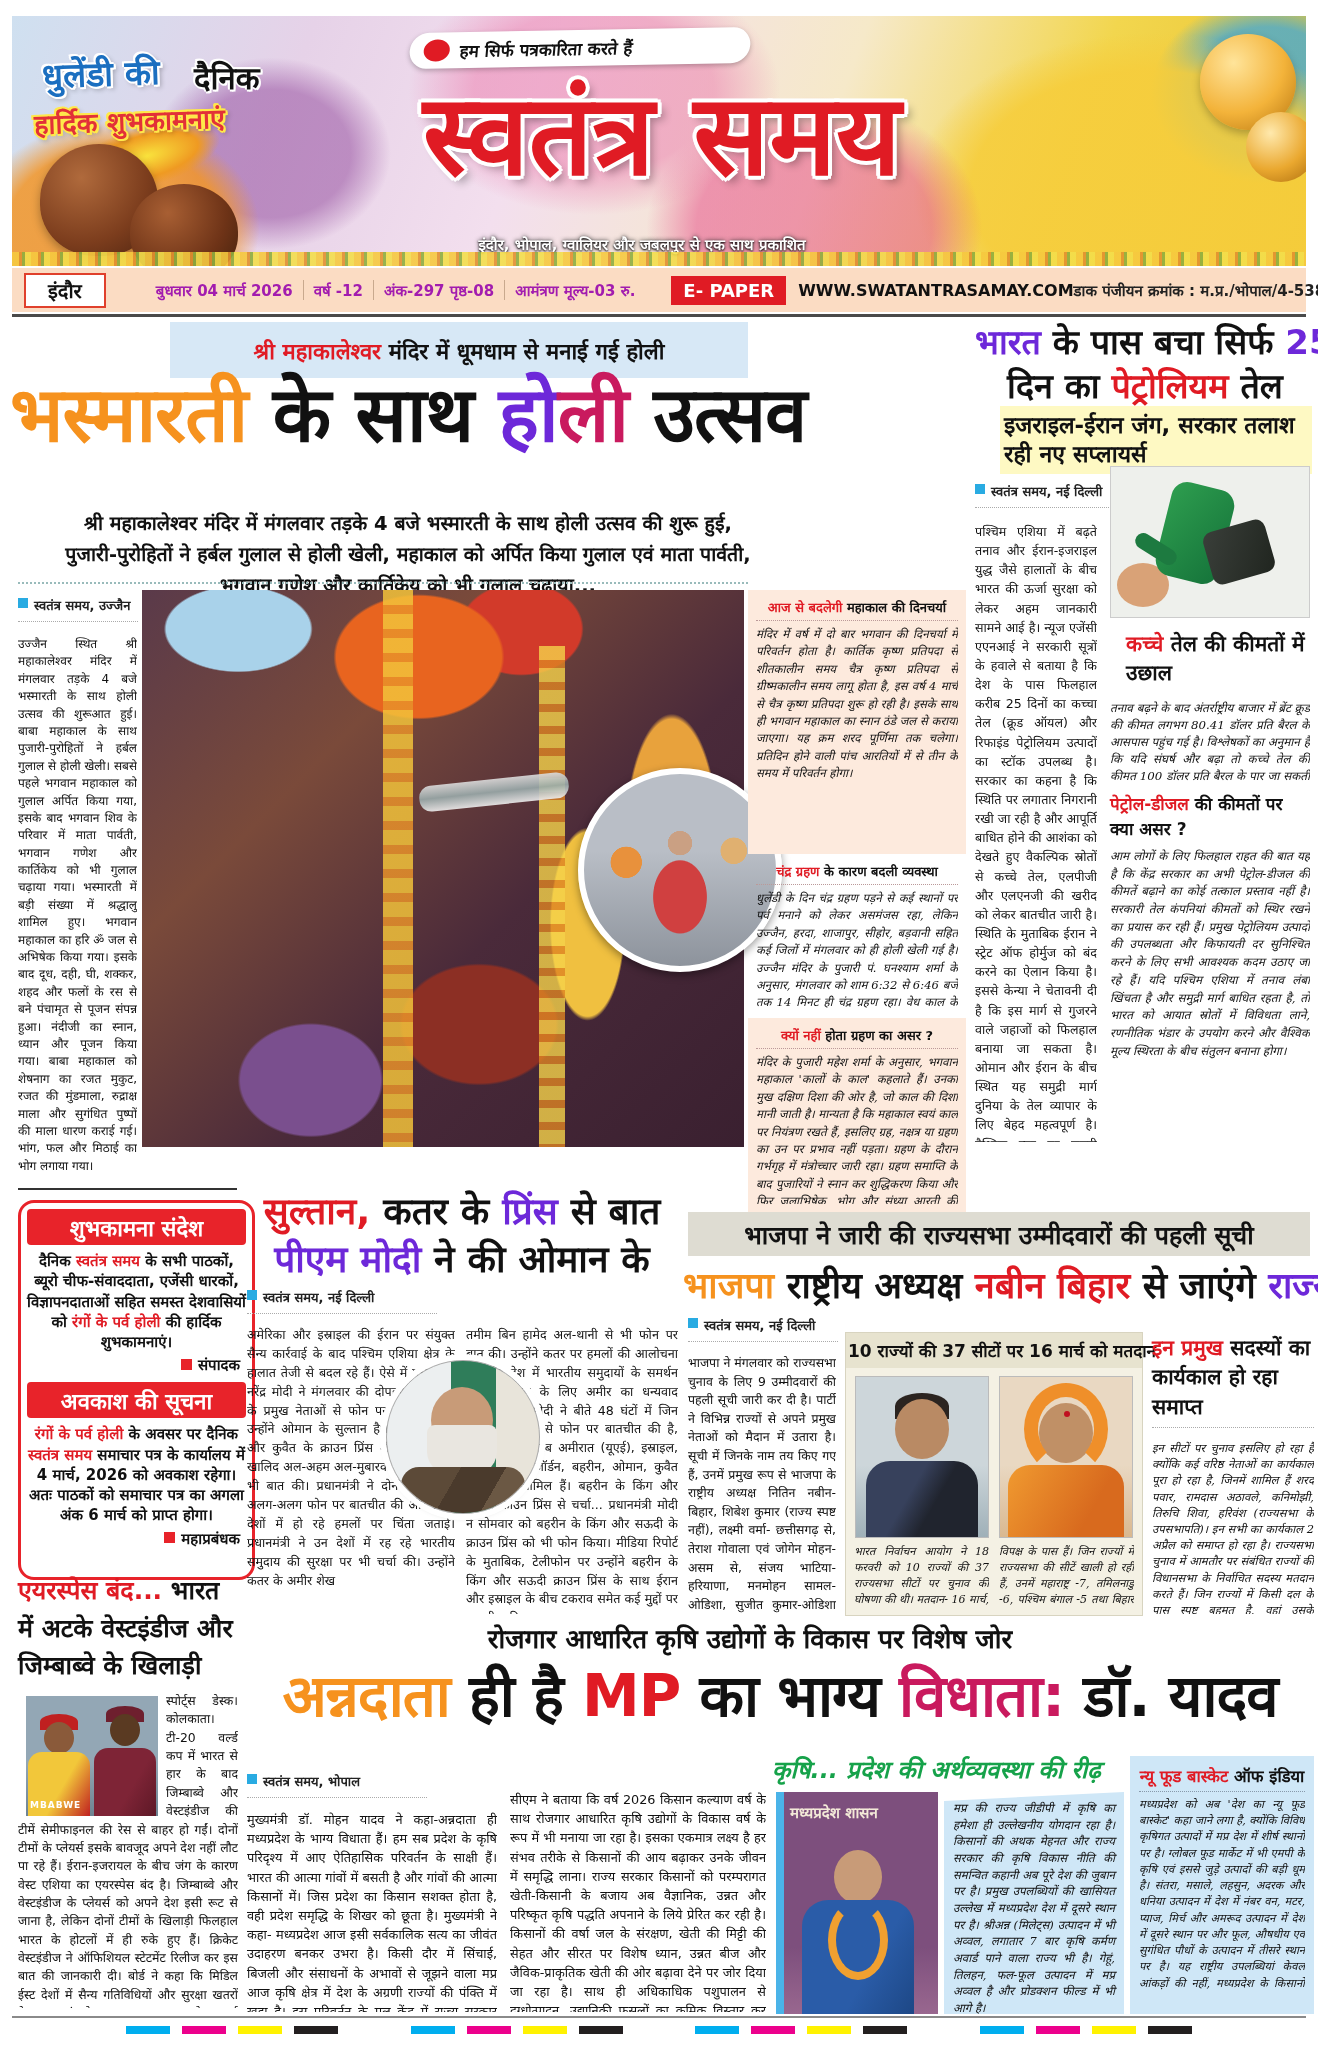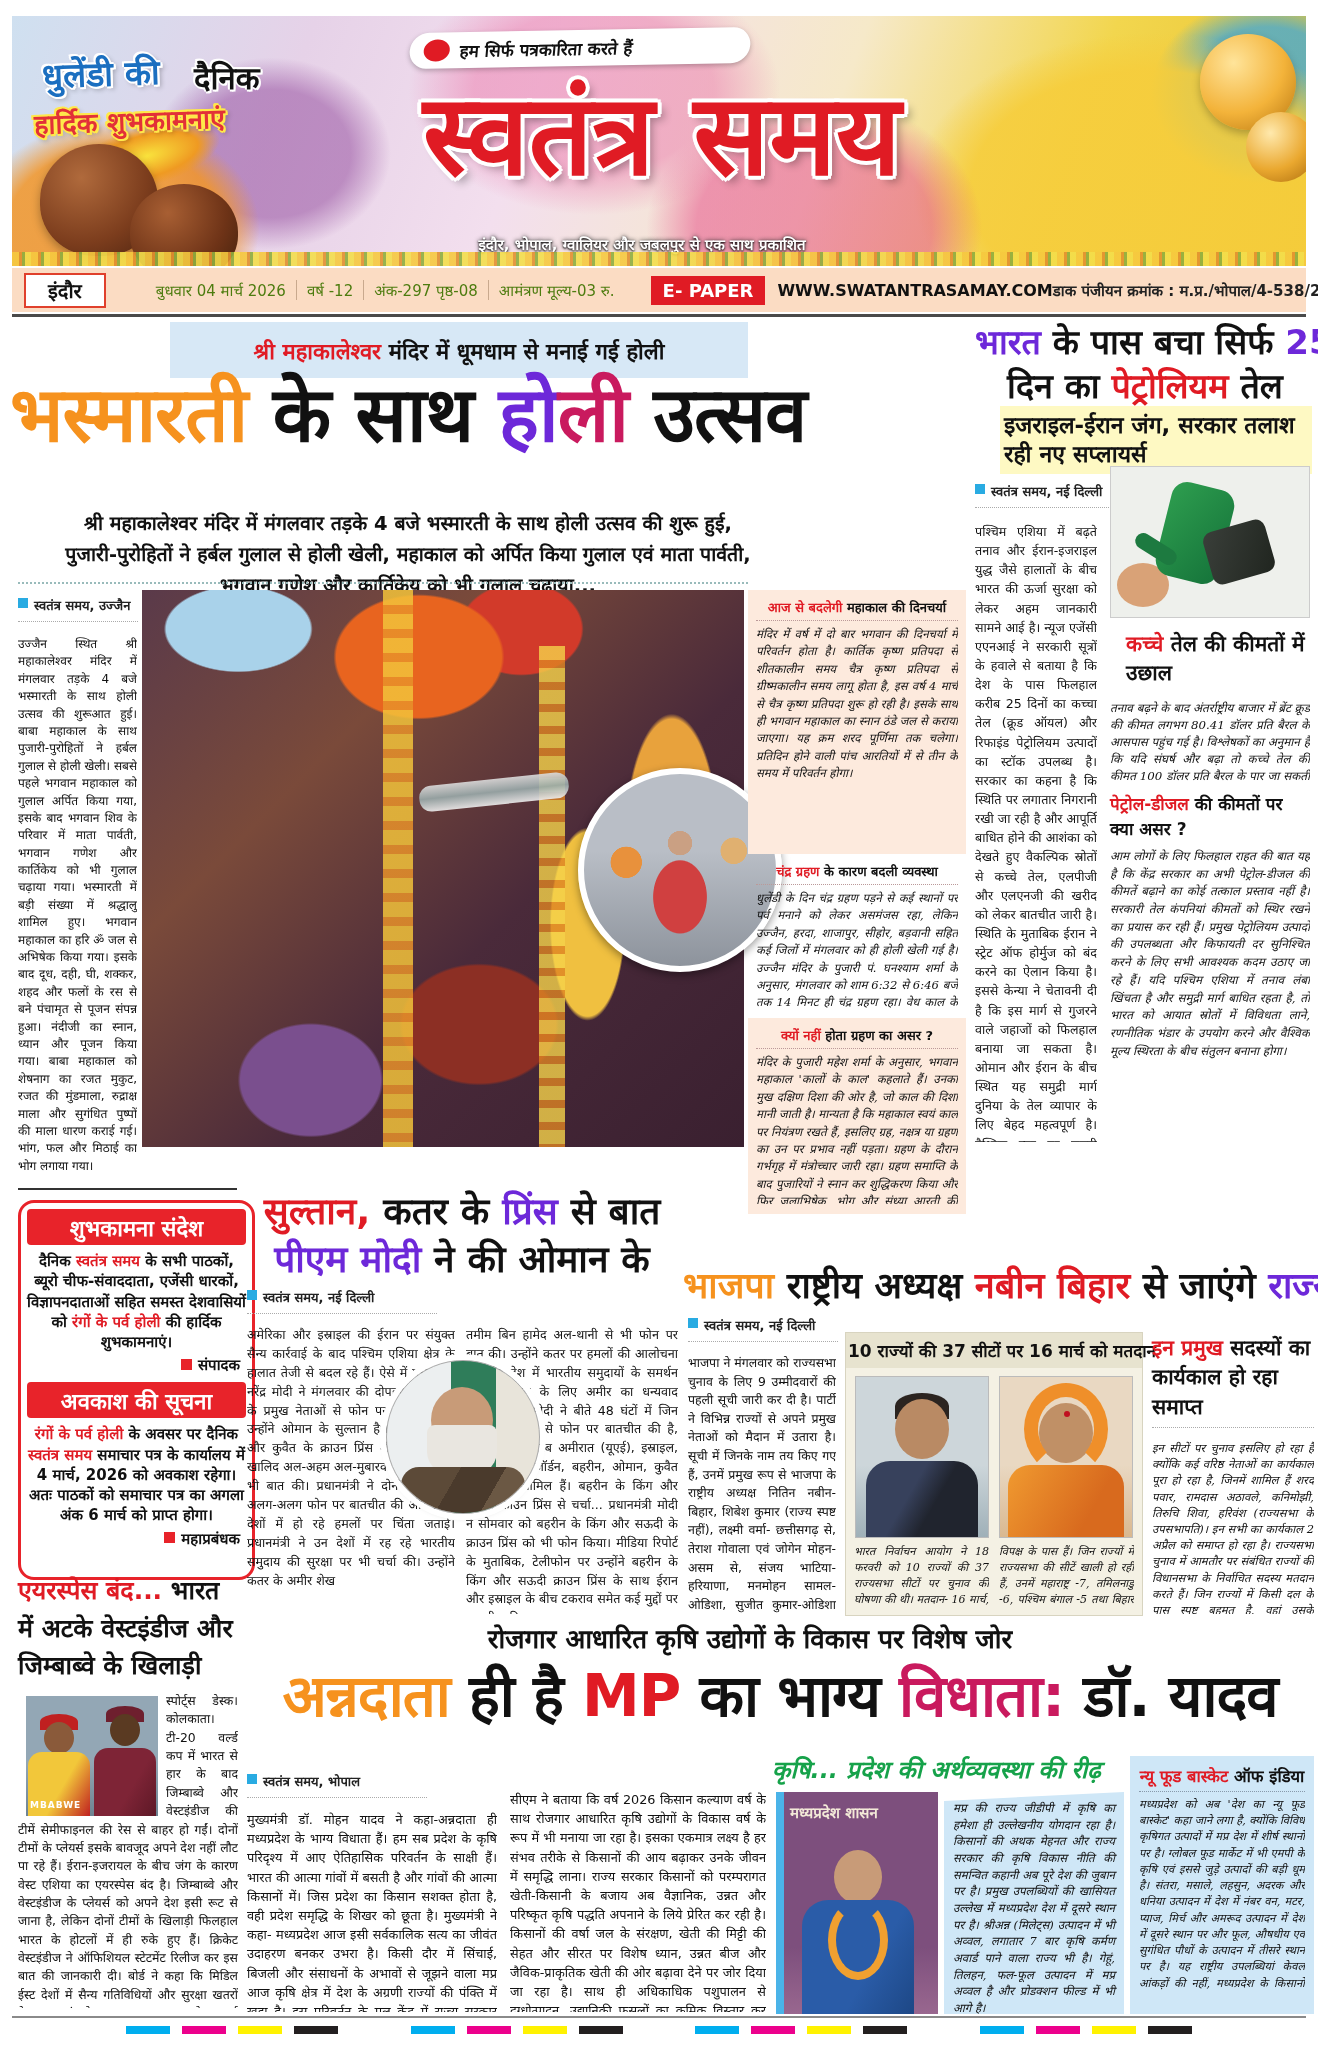--- a/index.html
+++ b/index.html
@@ -50,21 +50,21 @@
     text-shadow:4px 0 #fff,-4px 0 #fff,0 4px #fff,0 -4px #fff,3px 3px #fff,-3px -3px #fff,3px -3px #fff,-3px 3px #fff,6px 6px 8px rgba(0,0,0,.3);}
   .mh-publine{left:420px;top:218px;width:420px;text-align:center;font-size:15px;font-weight:bold;color:#fff;
     text-shadow:0 1px 2px #000,0 0 4px #333;}
   .mh-garland{left:0;top:236px;width:1294px;height:14px;opacity:.9;
     background:repeating-linear-gradient(90deg,#f6c93f 0 7px,#e2912f 7px 10px,#8fae3e 10px 13px,#f3de4b 13px 19px);}
 
   
   .datebar{left:12px;top:268px;width:1294px;height:44px;background:#fbdcc3;display:flex;align-items:center;}
   .db-edition{margin-left:12px;background:#fff;border:2px solid #e0402c;padding:2px 22px;
     font-size:20px;font-weight:bold;color:#111;}
-  .db-info{display:flex;align-items:center;margin-left:40px;font-size:15px;font-weight:normal;color:#4d7c0f;}
+  .db-info{display:flex;align-items:center;margin-left:40px;font-size:15px;font-weight:bold;color:#a21caf;}
   .db-info .it{padding:0 10px;border-right:1px solid #c9a98e;white-space:nowrap;}
   .db-info .it:last-child{border-right:none;}
   .db-epaper{margin-left:26px;background:#e01b24;color:#fff;font-size:18px;font-weight:bold;padding:4px 12px;white-space:nowrap;}
   .db-site{margin-left:12px;font-size:16px;font-weight:bold;color:#111;white-space:nowrap;}
   .db-postal{margin-left:auto;margin-right:14px;font-size:15px;font-weight:bold;color:#222;white-space:nowrap;}
   .toprule{left:12px;top:314px;width:1294px;height:3px;background:#4a4a4a;}
 
   
   .lead-kicker{left:170px;top:322px;width:578px;height:56px;background:#d7e8f6;
     display:flex;align-items:center;justify-content:center;font-size:22px;font-weight:bold;white-space:nowrap;}
@@ -343,20 +343,21 @@
     <span>स्वतंत्र समय, नई दिल्ली</span>
   </div>
   <div class="modi-col1 abs jtext ovh">अमेरिका और इस्राइल की ईरान पर संयुक्त सैन्य कार्रवाई के बाद पश्चिम एशिया क्षेत्र के हालात तेजी से बदल रहे हैं। ऐसे में प्रधानमंत्री नरेंद्र मोदी ने मंगलवार की दोपहर खाड़ी क्षेत्र के प्रमुख नेताओं से फोन पर बातचीत की। उन्होंने ओमान के सुल्तान हैथम बिन तारिक और कुवैत के क्राउन प्रिंस शेख सबा अल-खालिद अल-अहम अल-मुबारक अल-सबाह से भी बात की। प्रधानमंत्री ने दोनों नेताओं से अलग-अलग फोन पर बातचीत की और उनके देशों में हो रहे हमलों पर चिंता जताई। प्रधानमंत्री ने उन देशों में रह रहे भारतीय समुदाय की सुरक्षा पर भी चर्चा की। उन्होंने कतर के अमीर शेख</div>
   <div class="modi-col2 abs jtext ovh">तमीम बिन हामेद अल-थानी से भी फोन पर बात की। उन्होंने कतर पर हमलों की आलोचना की और देश में भारतीय समुदायों के समर्थन और देखभाल के लिए अमीर का धन्यवाद किया। पीएम मोदी ने बीते 48 घंटों में जिन देशों के नेताओं से फोन पर बातचीत की है, उनमें संयुक्त अरब अमीरात (यूएई), इस्राइल, सऊदी अरब, जॉर्डन, बहरीन, ओमान, कुवैत और कतर शामिल हैं। बहरीन के किंग और सऊदी क्राउन प्रिंस से चर्चा... प्रधानमंत्री मोदी ने सोमवार को बहरीन के किंग और सऊदी के क्राउन प्रिंस को भी फोन किया। मीडिया रिपोर्ट के मुताबिक, टेलीफोन पर उन्होंने बहरीन के किंग और सऊदी क्राउन प्रिंस के साथ ईरान और इस्राइल के बीच टकराव समेत कई मुद्दों पर बातचीत की।</div>
   <div class="modi-circle abs">
     <div class="m-face abs"></div>
     <div class="m-beard abs"></div>
     <div class="m-jacket abs"></div>
   </div>
 
+  <div class="bjp-kicker abs">भाजपा ने जारी की राज्यसभा उम्मीदवारों की पहली सूची</div>
   <div class="bjp-h abs"><span class="orng">भाजपा</span><span> राष्ट्रीय अध्यक्ष </span><span class="rd">नबीन बिहार</span><span> से जाएंगे </span><span class="bl">राज्यसभा</span></div>
   <div class="bjp-byline abs byline">
     <span class="sq"></span>
     <span>स्वतंत्र समय, नई दिल्ली</span>
   </div>
   <div class="bjp-body abs jtext ovh">भाजपा ने मंगलवार को राज्यसभा चुनाव के लिए 9 उम्मीदवारों की पहली सूची जारी कर दी है। पार्टी ने विभिन्न राज्यों से अपने प्रमुख नेताओं को मैदान में उतारा है। सूची में जिनके नाम तय किए गए हैं, उनमें प्रमुख रूप से भाजपा के राष्ट्रीय अध्यक्ष नितिन नबीन-बिहार, शिबेश कुमार (राज्य स्पष्ट नहीं), लक्ष्मी वर्मा- छत्तीसगढ़ से, तेराश गोवाला एवं जोगेन मोहन-असम से, संजय भाटिया-हरियाणा, मनमोहन सामल-ओडिशा, सुजीत कुमार-ओडिशा तथा राहुल सिन्हा- पश्चिम बंगाल से राज्यसभा के उम्मीदवार बनाए गए हैं।</div>
 
   <div class="votebox abs">
     <div class="vb-title">10 राज्यों की 37 सीटों पर 16 मार्च को मतदान</div>
     <div class="vb-photos">

